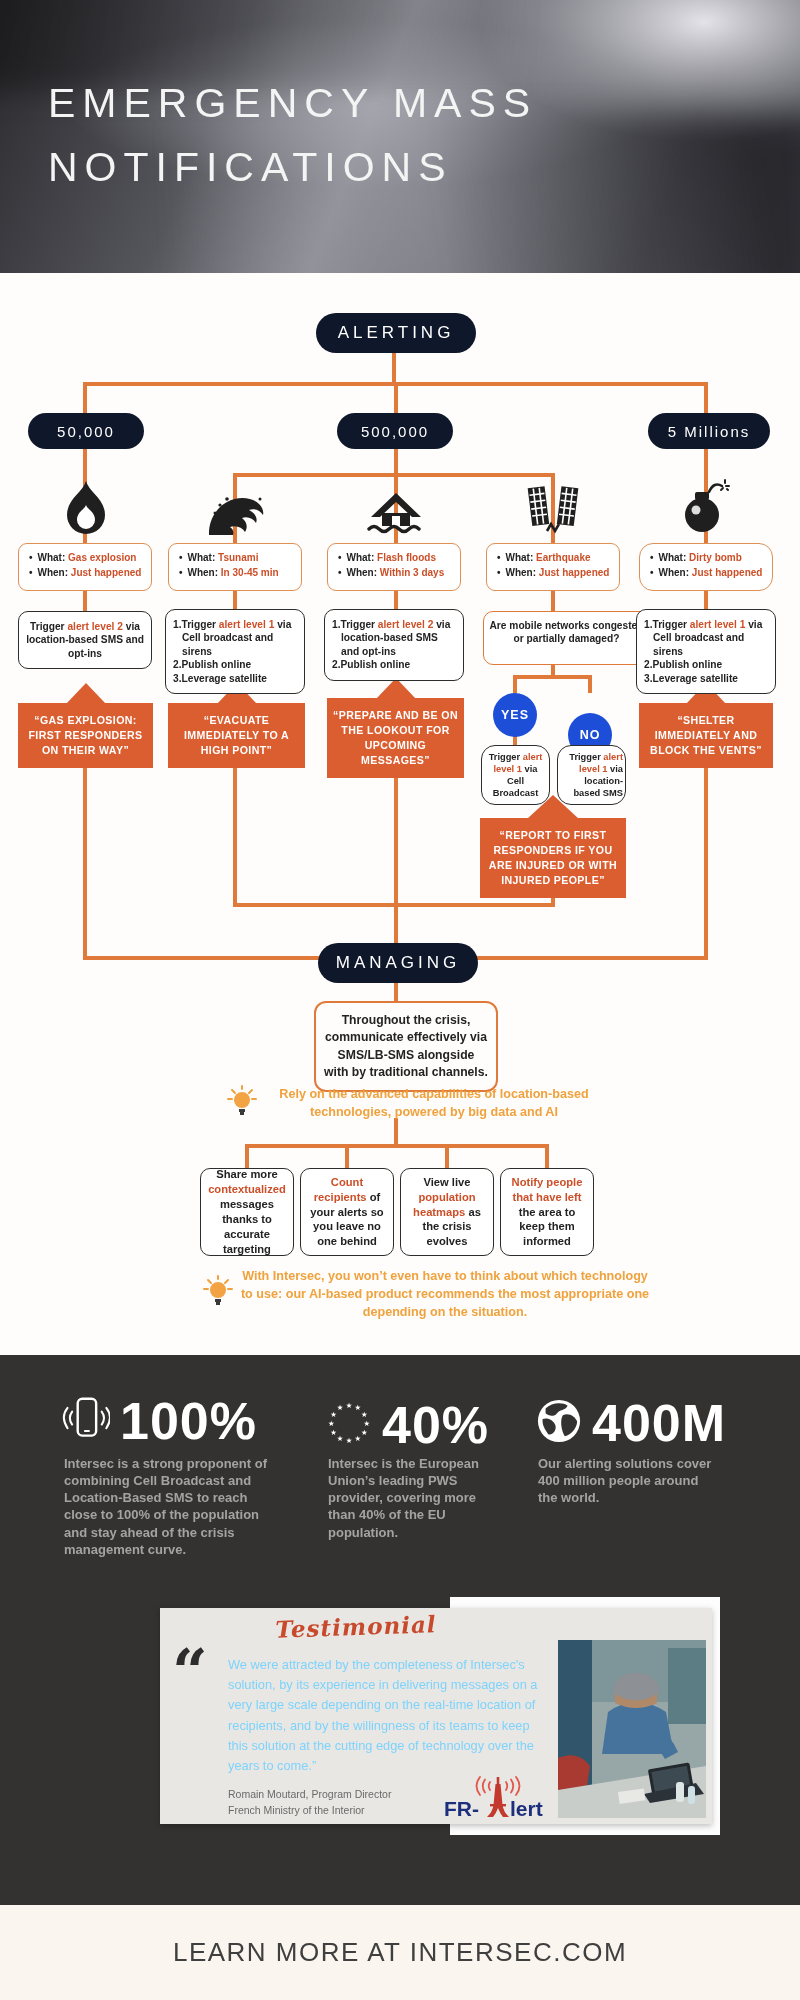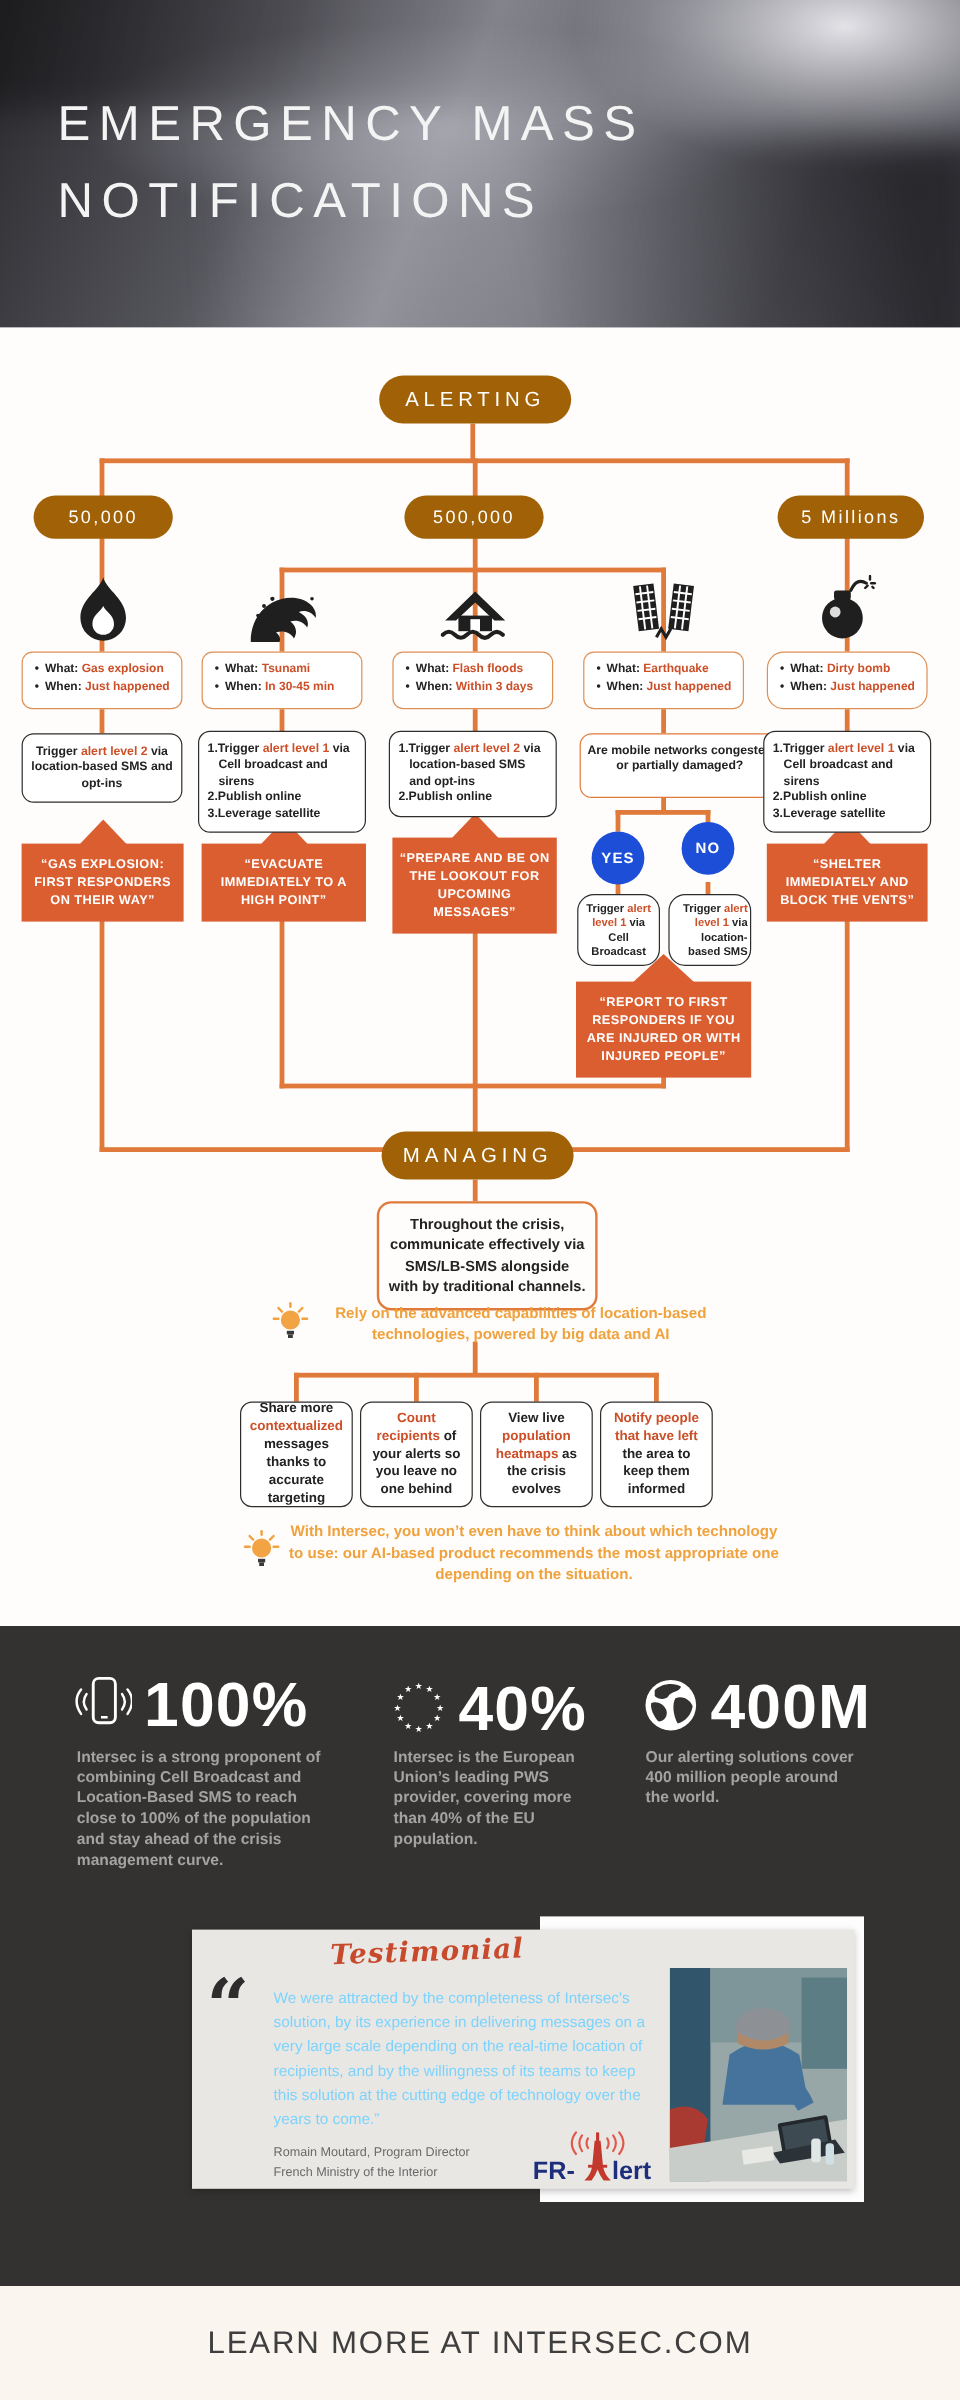--- a/index.html
+++ b/index.html
@@ -18,21 +18,21 @@
       filter:blur(14px); }
   .hero::after { content:""; position:absolute; left:180px; top:120px; width:640px; height:190px;
       background:linear-gradient(80deg, rgba(0,0,0,0), rgba(160,160,170,.5) 40%, rgba(30,30,34,.75) 90%);
       filter:blur(16px); }
   .hero-title { position:absolute; left:48px; top:72px; z-index:3; color:#f4f4f4;
       font-size:41px; font-weight:300; letter-spacing:7px; line-height:1.55; }
 
   
   .flow { position:absolute; left:0; top:273px; width:800px; height:1082px; background:#fefdfb; }
   .oline { position:absolute; background:#E07A3A; z-index:1; }
-  .pill { position:absolute; background:#a16207; color:#fff; border-radius:999px; z-index:3;
+  .pill { position:absolute; background:#0f172a; color:#fff; border-radius:999px; z-index:3;
       display:flex; align-items:center; justify-content:center; }
   .pill.big { font-size:17px; letter-spacing:4px; }
   .pill.tier { font-size:15px; letter-spacing:2px; }
   .icon-slot { position:absolute; z-index:3; display:flex; align-items:flex-end; justify-content:center; }
   .wbox { position:absolute; z-index:3; background:#fff; border:1.5px solid #DE9055; border-radius:9px;
       padding:7px 6px 6px 10px; font-size:10px; font-weight:bold; line-height:1.45; color:#232323; }
   .ww-row { white-space:nowrap; }
   .ww-dot { color:#232323; margin-right:5px; }
   .ww-val { color:#CC4F28; }
   .tbox { position:absolute; z-index:3; background:#fff; border:1.6px solid #2d2d2d; border-radius:10px;
@@ -244,21 +244,21 @@
   </div>
   <div class="tbox" style="left:636px;top:336px;width:140px;">
     <div class="step"><span>1.Trigger </span><span class="accent">alert level 1</span><span> via Cell broadcast and sirens</span></div>
     <div class="step"><span>2.Publish online</span></div>
     <div class="step"><span>3.Leverage satellite</span></div>
   </div>
 
   <div class="yn-circle" style="left:493px;top:420px;">
     <span>YES</span>
   </div>
-  <div class="yn-circle" style="left:568px;top:412px;">
+  <div class="yn-circle" style="left:568px;top:440px;">
     <span>NO</span>
   </div>
   <div class="sbox" style="left:481px;top:472px;width:69px;min-height:52px;">
     <div><span>Trigger </span><span class="accent">alert level 1</span><span> via Cell Broadcast</span></div>
   </div>
   <div class="sbox" style="left:557px;top:472px;width:69px;min-height:52px;text-align:right;">
     <div><span>Trigger </span><span class="accent">alert level 1</span><span> via location-based SMS</span></div>
   </div>
 
   <div class="bubble" style="left:18px;top:430px;width:135px;">

